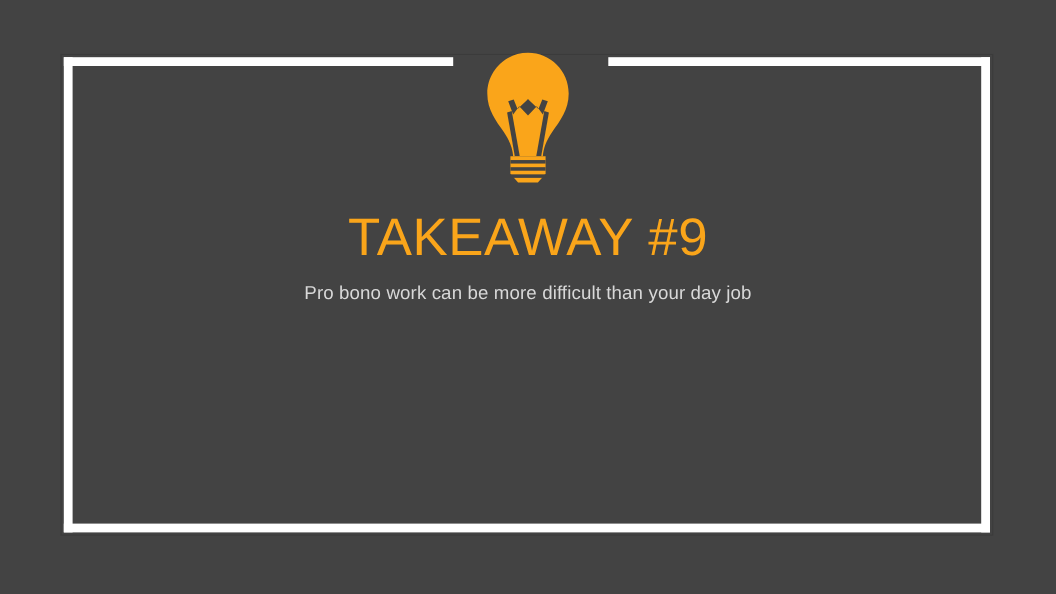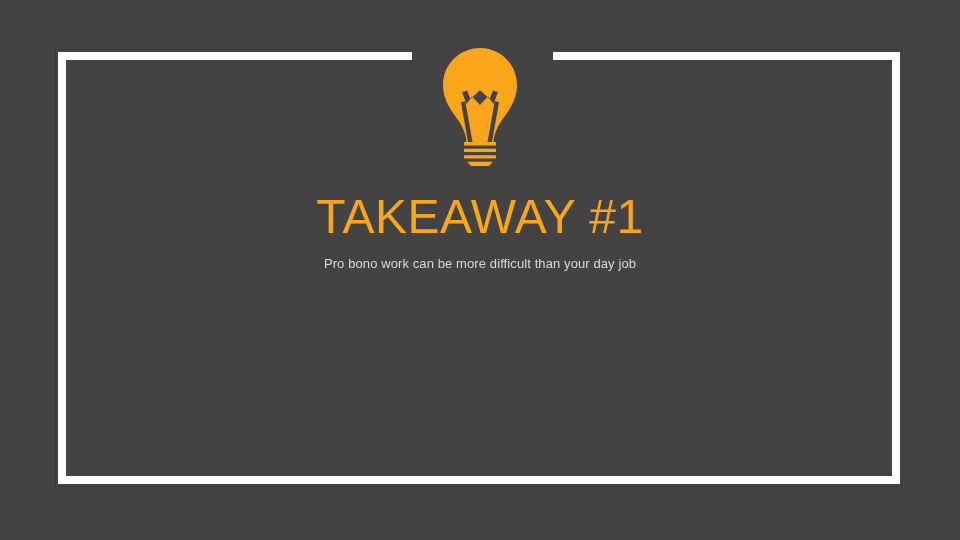--- a/index.html
+++ b/index.html
@@ -69,21 +69,21 @@
     font-size: 48px;
     font-weight: 300;
     letter-spacing: 0.5px;
     line-height: 1.12;
     white-space: nowrap;
   }
   #slide-subtitle {
     margin: 12px 0 0 0;
     color: #D8D8D8;
     font-family: "Liberation Sans", sans-serif;
-    font-size: 13px;
+    font-size: 17px;
     font-weight: 400;
     letter-spacing: 0.1px;
     line-height: 1.3;
     white-space: nowrap;
   }
 </style>
 </head>
 <body>
 
 <div id="slide">
@@ -136,17 +136,17 @@
         L 35 122
         L 28 114 Z"></path>
 
       <rect fill="#434343" x="28" y="101.5" width="32" height="3.2"></rect>
       <rect fill="#434343" x="28" y="108.0" width="32" height="3.2"></rect>
       <rect fill="#434343" x="28" y="114.5" width="32" height="3.2"></rect>
     </svg>
   </div>
 
   <div id="text-block">
-    <h1 id="slide-title">TAKEAWAY #1</h1>
+    <h1 id="slide-title">TAKEAWAY #9</h1>
     <p id="slide-subtitle">Pro bono work can be more difficult than your day job</p>
   </div>
 
 </div>
 
 </body></html>

